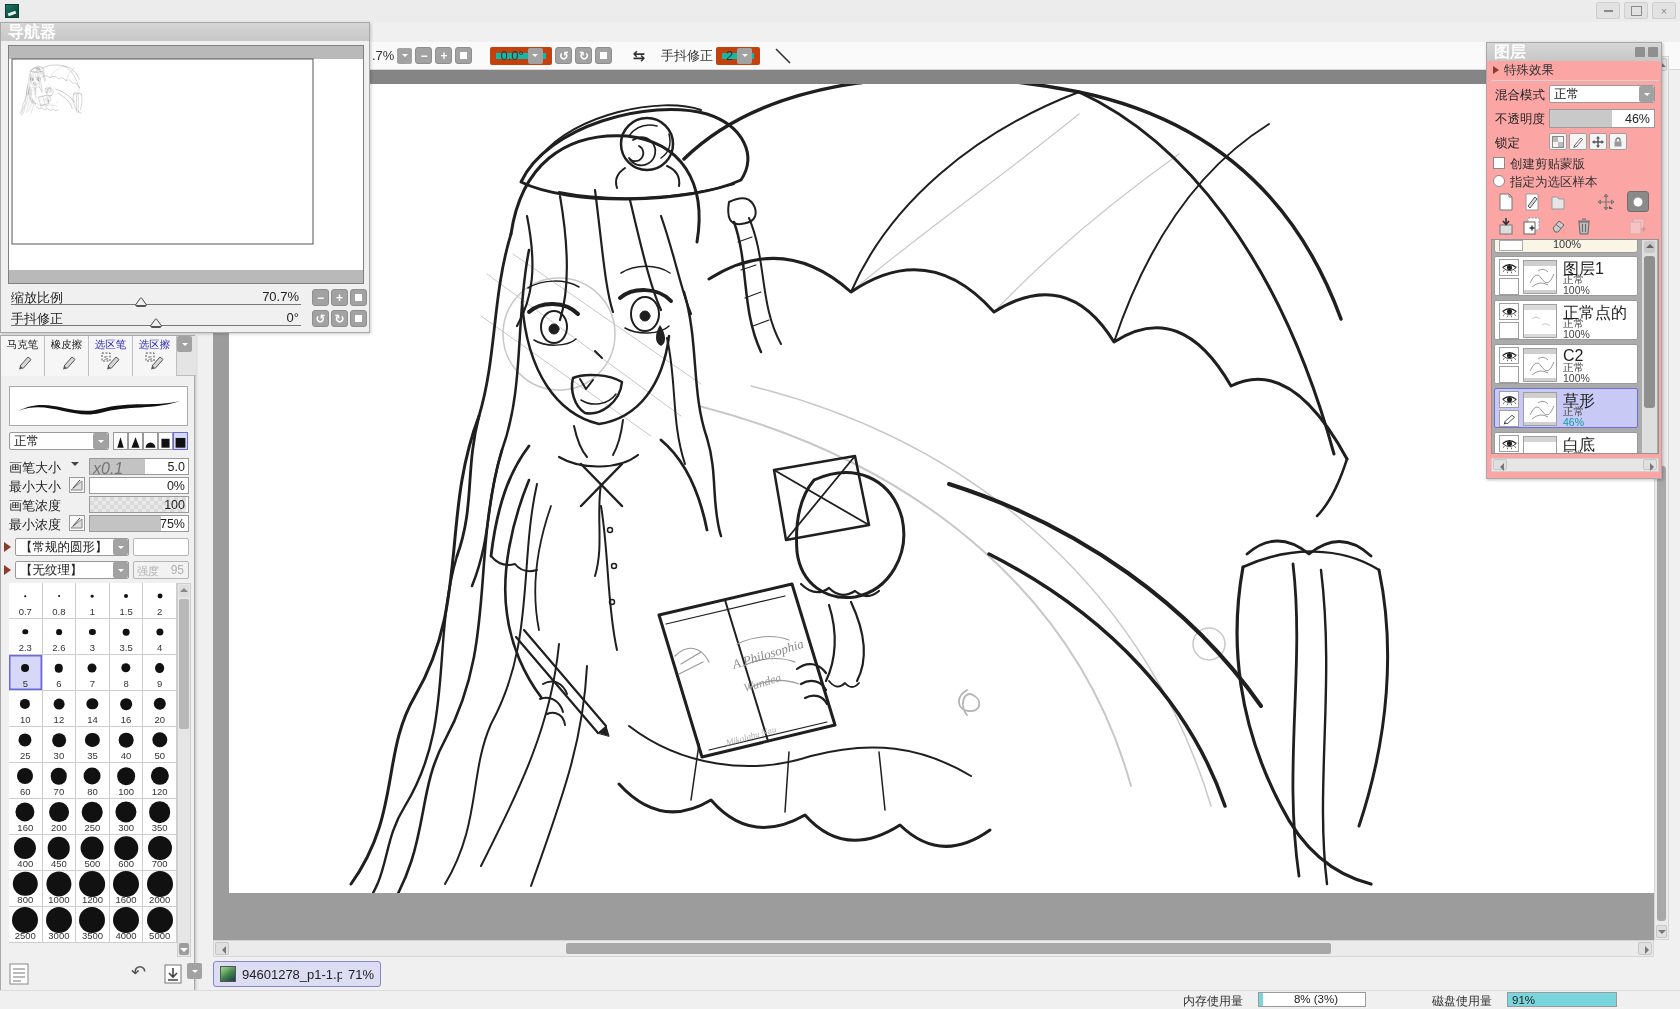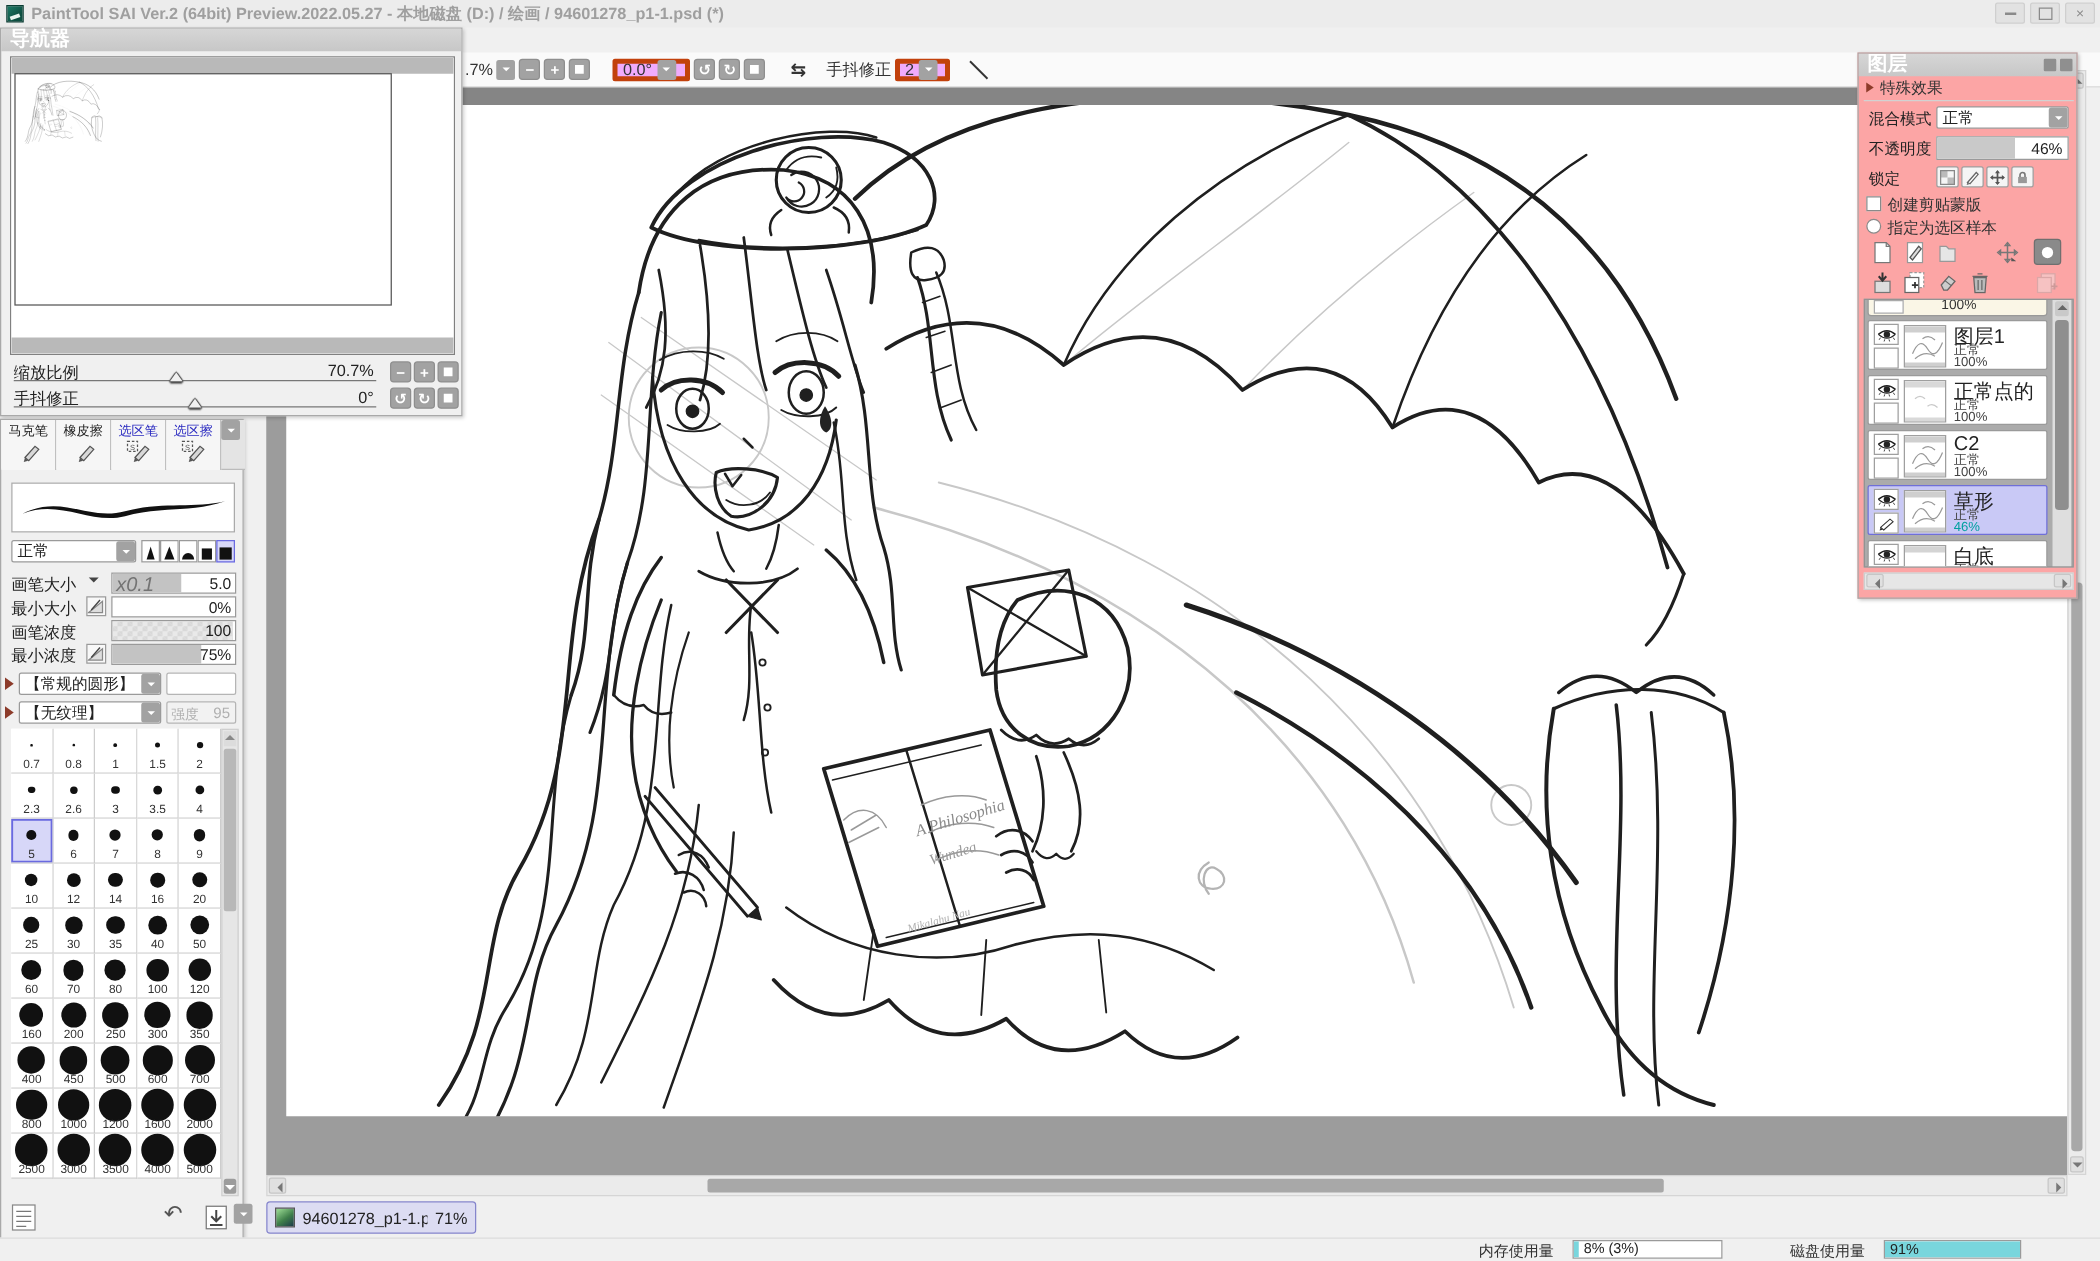--- a/index.html
+++ b/index.html
@@ -25,21 +25,21 @@
   .mbtn { width:17px; height:15px; background:#e8e8e8; border:1px solid #cfcfcf; border-radius:2px; display:flex; align-items:center; justify-content:center; }
   .mb-min::after { content:""; width:7px; height:2px; background:#909090; }
   .mb-max::after { content:""; width:7px; height:7px; border:1.3px solid #909090; }
 
   
   .toolbar { position:absolute; left:0; top:42px; width:1680px; height:28px; background:#fafafa; border-bottom:1px solid #d8d8d8; display:flex; align-items:center; }
   .tb-start { margin-left:372px; display:flex; align-items:center; gap:3px; }
   .tb-text { font-size:13px; color:#333; }
   .gbtn { width:17px; height:17px; background:#a2a2a2; border:1px solid #8e8e8e; border-radius:3px; color:#fff; display:flex; align-items:center; justify-content:center; font-size:12px; font-weight:bold; line-height:1; }
   .gbtn .sq { width:7px; height:7px; background:#fff; }
-  .tb-box { height:18px; background:#f0abfc; border:4px solid #c2410c; border-radius:2px; display:flex; align-items:center;text-align:center; }
+  .tb-box { height:18px; background:#14b8a6; border:6px solid #c2410c; border-radius:2px; display:flex; align-items:center;text-align:center; }
   .tb-box .val { padding:0 4px; font-size:13px; color:#333; }
   .tb-gap { width:12px; }
   .flipicon { font-size:15px; color:#333; font-weight:bold; margin:0 2px; }
   .lineicon { margin-left:10px; }
 
   
   .viewport { position:absolute; left:213px; top:70px; width:1441px; height:870px; background:#9c9c9c; overflow:hidden; }
   .vp-darkband { position:absolute; left:0; top:0; width:1441px; height:14px; background:#858585; }
   .canvas-white { position:absolute; left:16px; top:14px; width:1425px; height:809px; background:#ffffff; }
 
@@ -154,21 +154,21 @@
   .listscroll { position:absolute; left:150px; top:0px; width:15px; height:215px; background:#dedede; }
   .lsthumb { position:absolute; left:2px; top:16px; width:11px; height:152px; background:#8f8f8f; border-radius:3px; }
   .ls-up { position:absolute; left:2px; top:1px; width:11px; height:12px; background:#c9c9c9; border-radius:2px; }
   .ls-up::after { content:""; position:absolute; left:1.5px; top:3px; border:4px solid transparent; border-bottom-color:#666; border-top:none; }
   .lp-hscroll { position:absolute; left:4px; top:415px; width:168px; height:14px; background:#e6e6e6; border:1px solid #cfcfcf; }
 
   
   .statusbar { position:absolute; left:0; top:990px; width:1680px; height:19px; background:#f0f0f0; border-top:1px solid #dcdcdc; }
   .sb-label { position:absolute; top:2px; font-size:12px; color:#333; }
   .sb-box { position:absolute; top:1px; height:15px; background:#fff; border:1px solid #9a9a9a; font-size:11.5px; color:#222; overflow:hidden; }
-  .sb-mem { left:1258px; width:120px; padding-left:8px; }
+  .sb-mem { left:1258px; width:108px; padding-left:8px;text-align:center; }
   .sb-mem::before { content:""; position:absolute; left:0; top:0; bottom:0; width:4px; background:#79d6dd; }
   .sb-disk { left:1507px; width:110px; }
   .sb-diskfill { position:absolute; left:0; top:0; bottom:0; width:100%; background:#79d6dd; }
   .sb-diskval { position:absolute; left:4px; top:1px; }
 </style>
 </head>
 <body>
 
 <svg width="0" height="0" style="position:absolute">
   <defs>
@@ -294,21 +294,20 @@
         <path d="M1092,486 C1106,600 1086,702 1098,800" stroke-width="2.4"></path>
       </g>
     </symbol>
   </defs>
 </svg>
 
 <div class="app">
 
   <div class="titlebar">
     <div class="appicon"></div>
-    <div class="wtitle">PaintTool SAI Ver.2 (64bit) Preview.2022.05.27 - 本地磁盘 (D:) / 绘画 / 94601278_p1-1.psd (*)</div>
     <div class="winbtns">
       <div class="winbtn wb-min"></div>
       <div class="winbtn wb-max"></div>
       <div class="winbtn">×</div>
     </div>
   </div>
 
 
   <div class="toolbar">
     <div class="tb-start">

